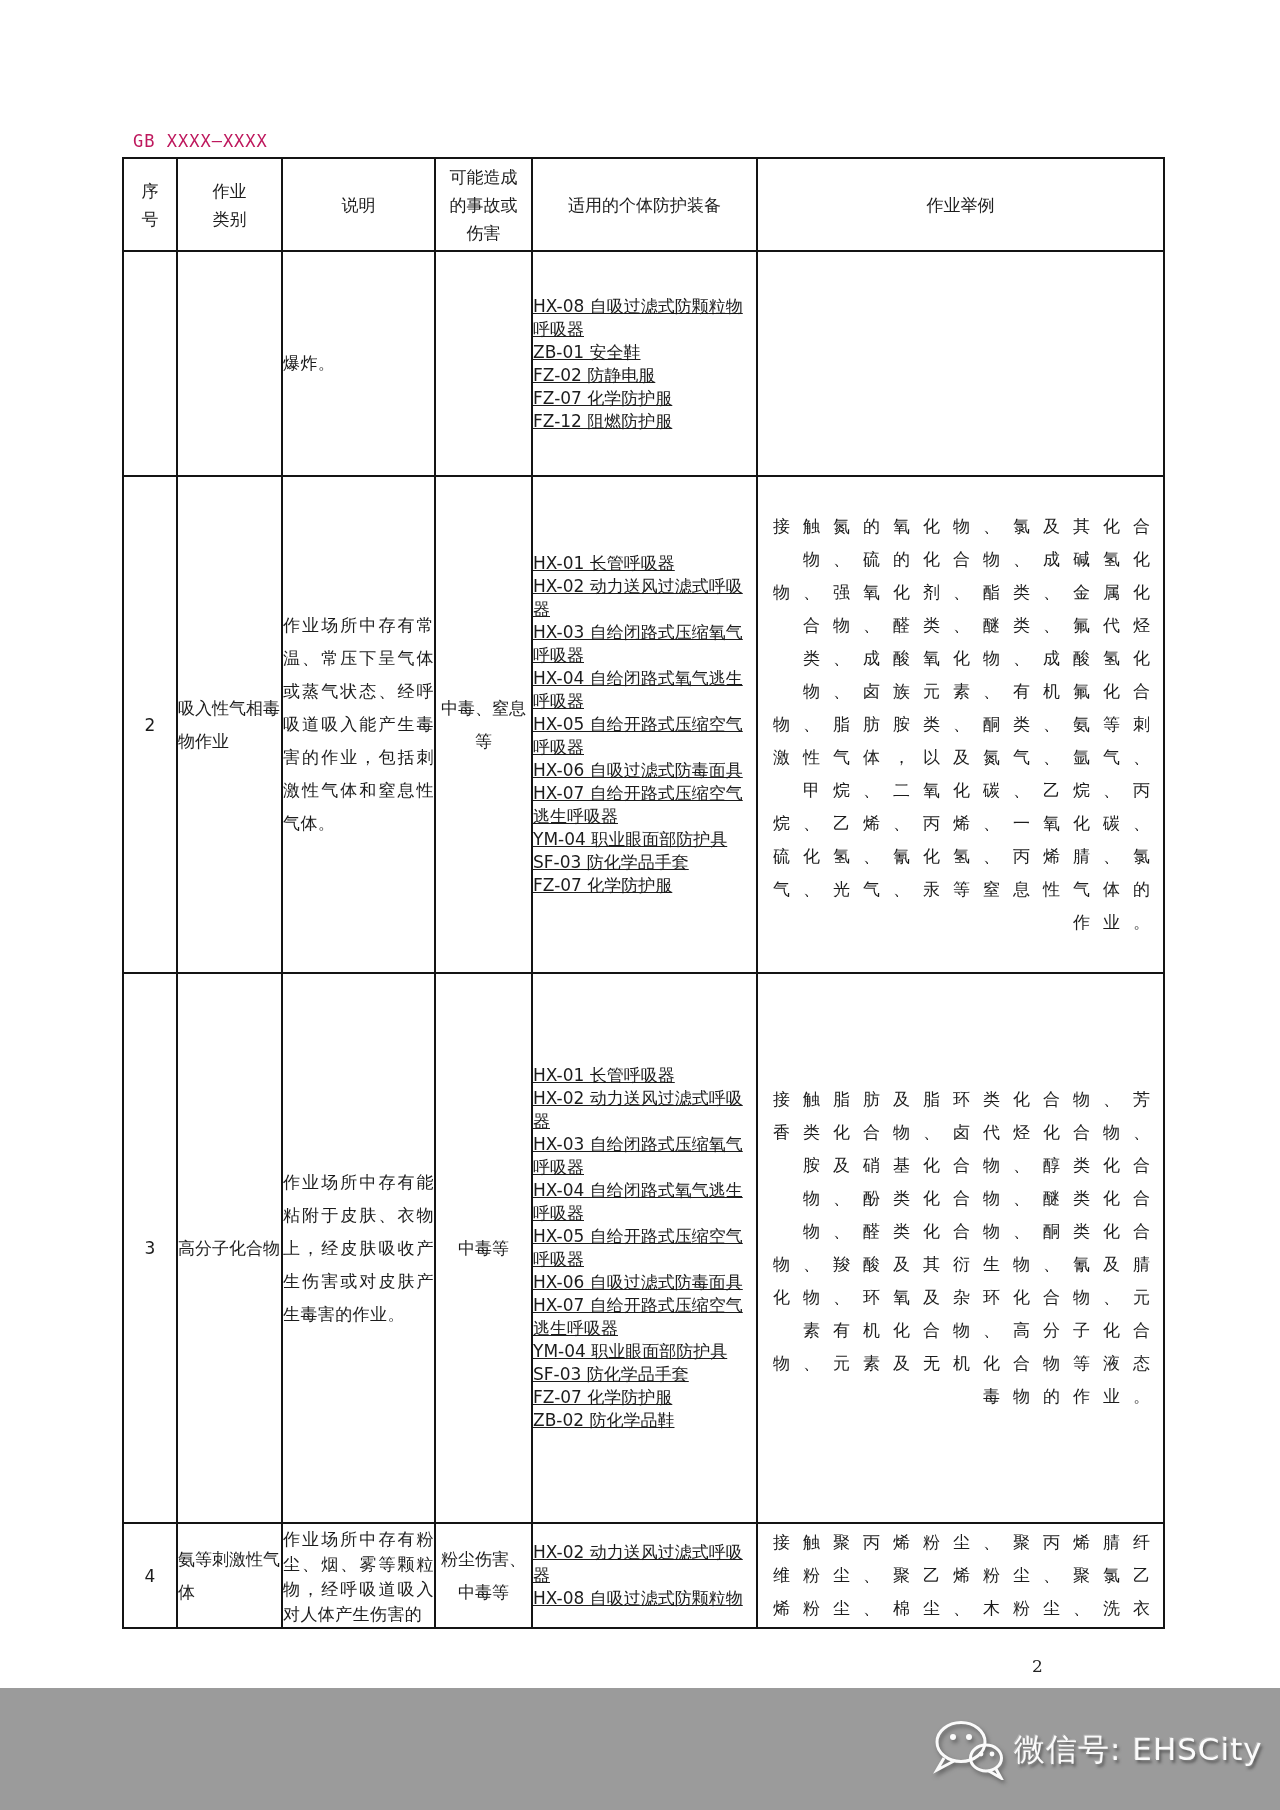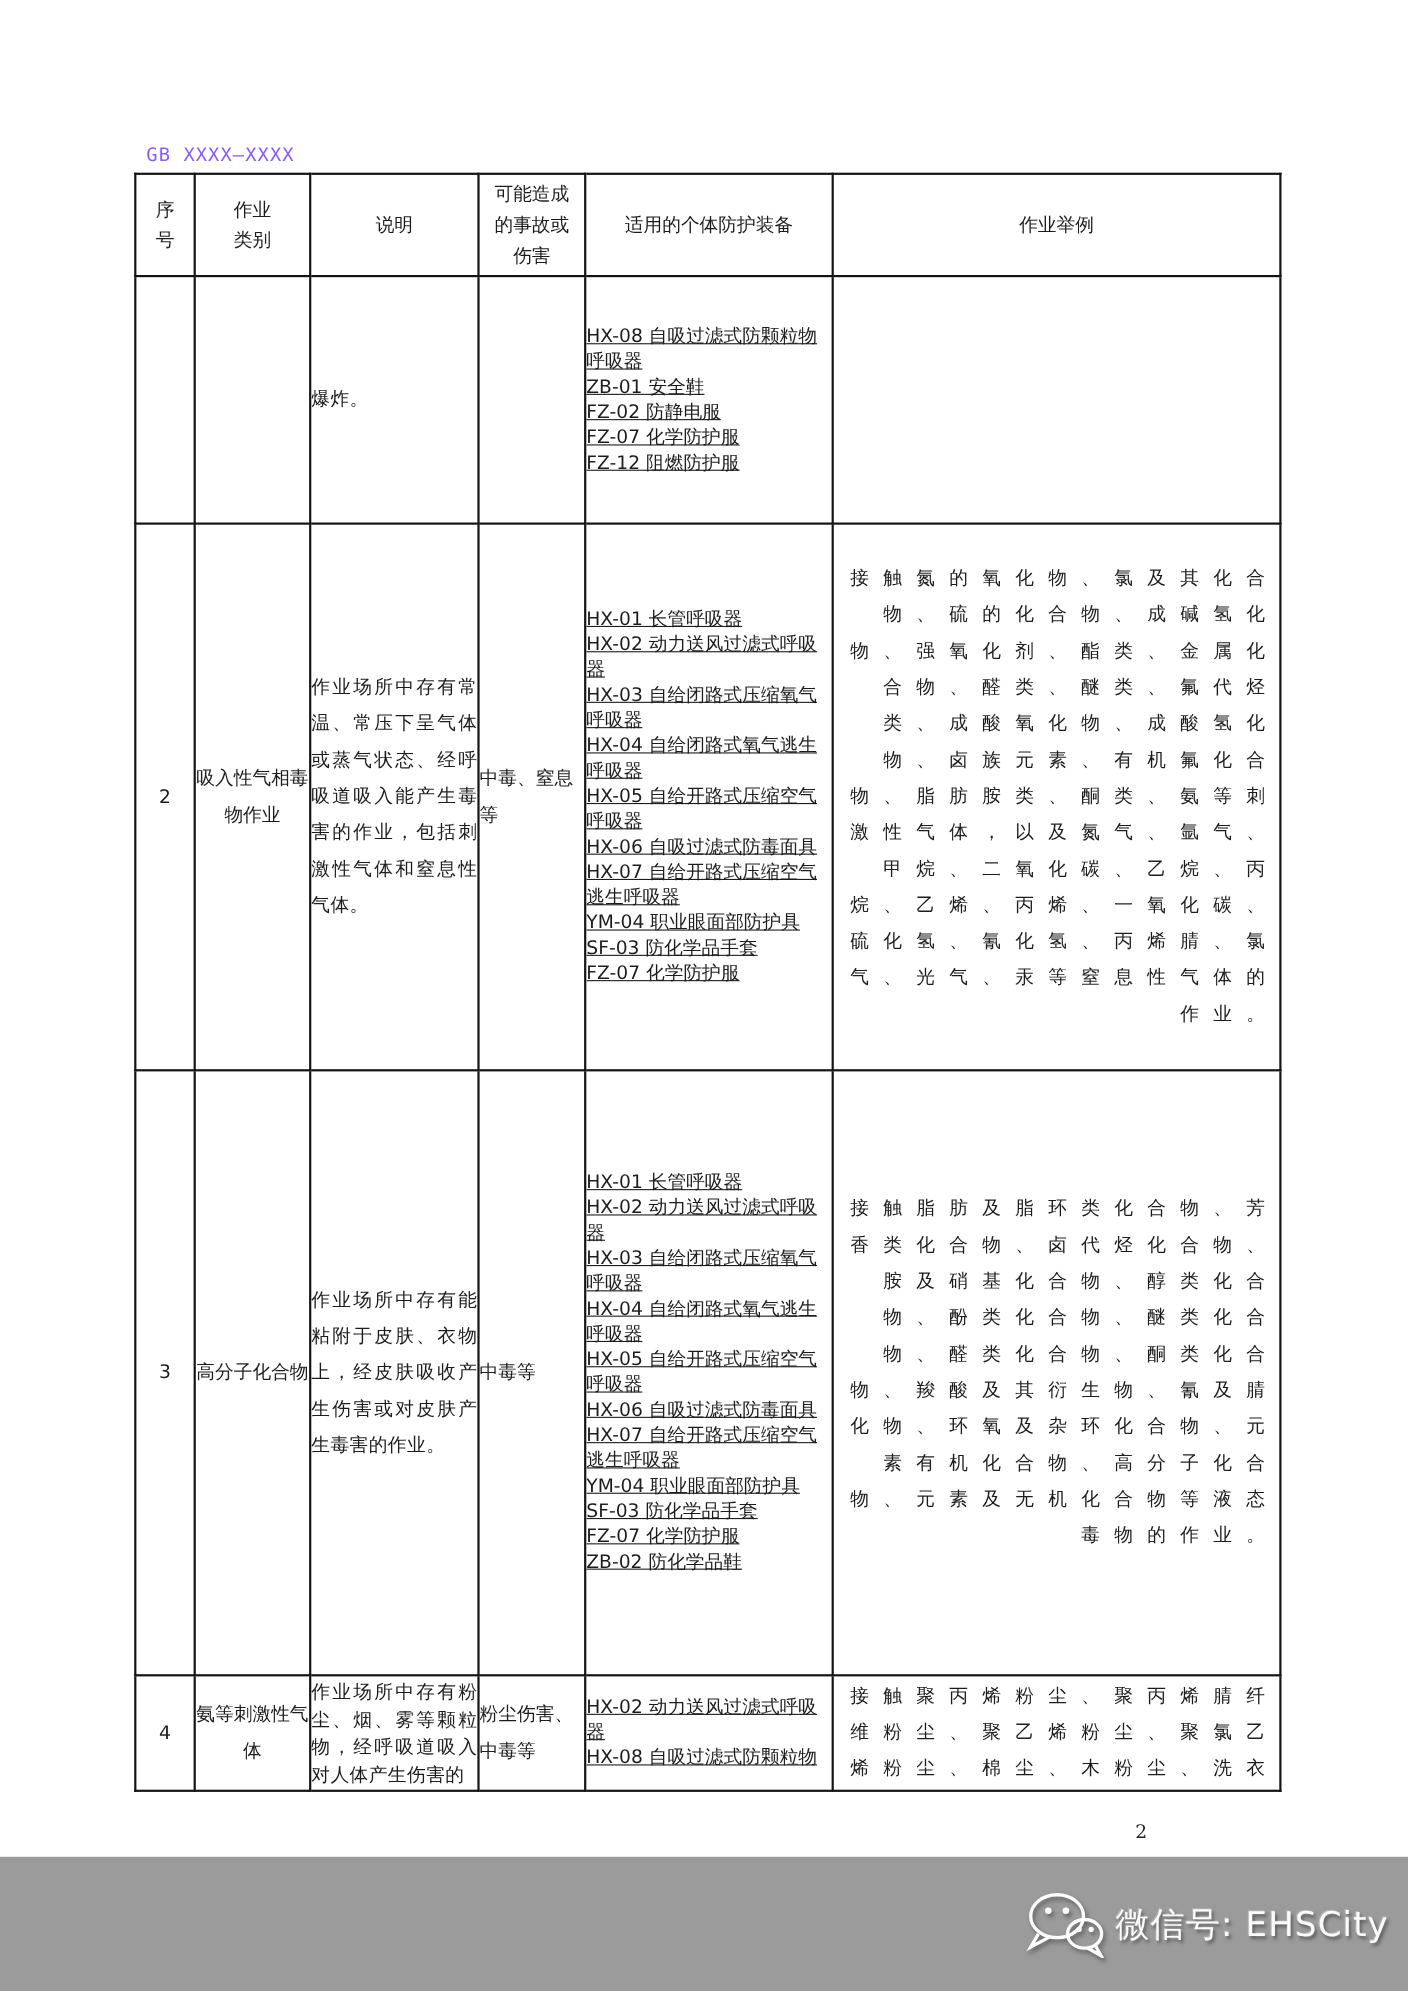--- a/index.html
+++ b/index.html
@@ -2,44 +2,44 @@
 <html><head>
 <meta charset="utf-8">
 <style>
   html,body { margin:0; padding:0; background:#ffffff; }
   .page {
     position:relative; width:1280px; height:1810px; background:#ffffff;
     font-family:"DejaVu Sans", sans-serif; color:#1c1c1c; overflow:hidden;
   }
   .doc-code {
     position:absolute; left:133px; top:131px;
-    font-family:"DejaVu Sans Mono", monospace; font-size:17px; letter-spacing:1px; color:#8b5cf6;
+    font-family:"DejaVu Sans Mono", monospace; font-size:17px; letter-spacing:1px; color:#be185d;
   }
   table.std {
     position:absolute; left:122px; top:157px; width:1041px;
     border-collapse:collapse; table-layout:fixed;
   }
   table.std th, table.std td {
     border:2px solid #141414; padding:0; font-weight:normal;
     font-size:17px; vertical-align:middle; overflow:hidden;
   }
   tr.hdr   { height:93px;margin-left:44px; }
   tr.r1    { height:225px; }
   tr.r2    { height:497px; }
   tr.r3    { height:550px; }
   tr.r4    { height:104px; }
   th { text-align:center; line-height:28px; }
   th .wrap-2 { display:inline-block; width:40px; }   
   th .wrap-1 { display:inline-block; width:22px; }
   th .wrap-4 { display:inline-block; width:76px; }   
   td.c-no       { text-align:center; }
-  td.c-cat      { text-align:center; line-height:33px; padding:0 5px; }
+  td.c-cat      { line-height:33px; padding:0 5px; }
   td.c-desc     { text-align:justify; line-height:33px; padding:0 7px; letter-spacing:0.4px; line-break:strict; }
   td.c-desc.tight { line-height:25px; vertical-align:top; padding-top:3px; }
-  td.c-haz      { line-height:33px; padding:0 6px; line-break:strict; }
+  td.c-haz      { text-align:center; line-height:33px; padding:0 6px; line-break:strict; }
   td.c-ppe      { vertical-align:top; padding:1px 6px 0 8px; }
   td.c-ppe .ppe-item { line-height:23px; white-space:normal; line-break:strict;text-decoration:underline; }
   td.c-ex       { text-align:right; line-height:33px; padding:0 8px; letter-spacing:13px; line-break:strict; }
   td.va-top     { vertical-align:top; padding-top:3px;margin-top:48px; }
   .page-num {
     position:absolute; left:1032px; top:1656px;
     font-family:"DejaVu Serif", serif; font-size:17px; color:#222;
   }
   .footer-bar {
     position:absolute; left:0; top:1688px; width:1280px; height:122px;

